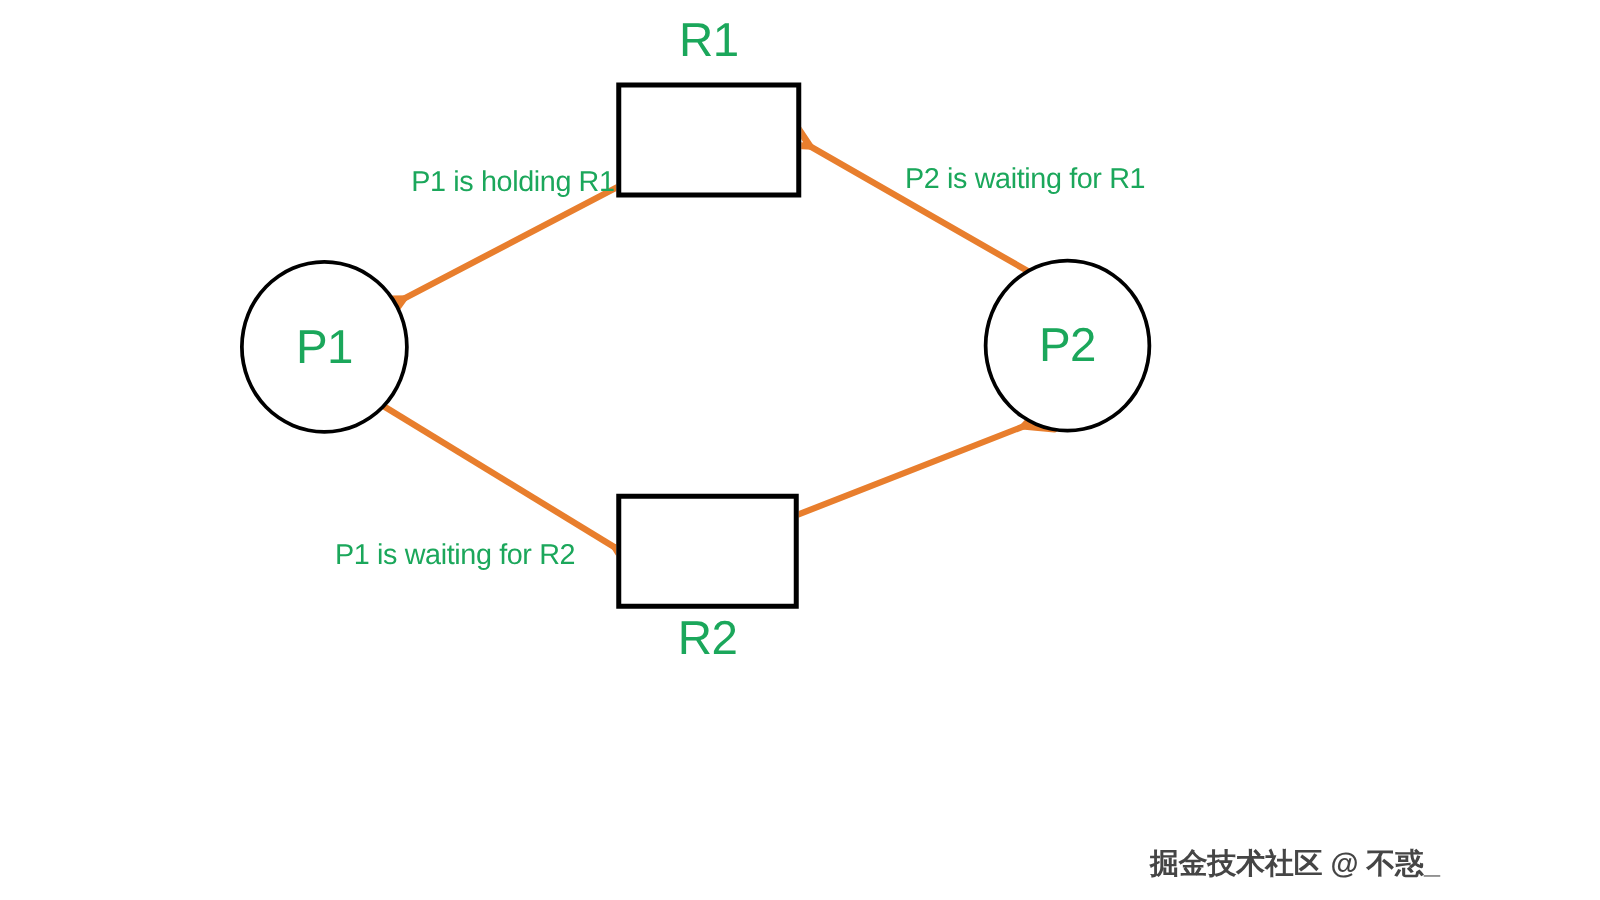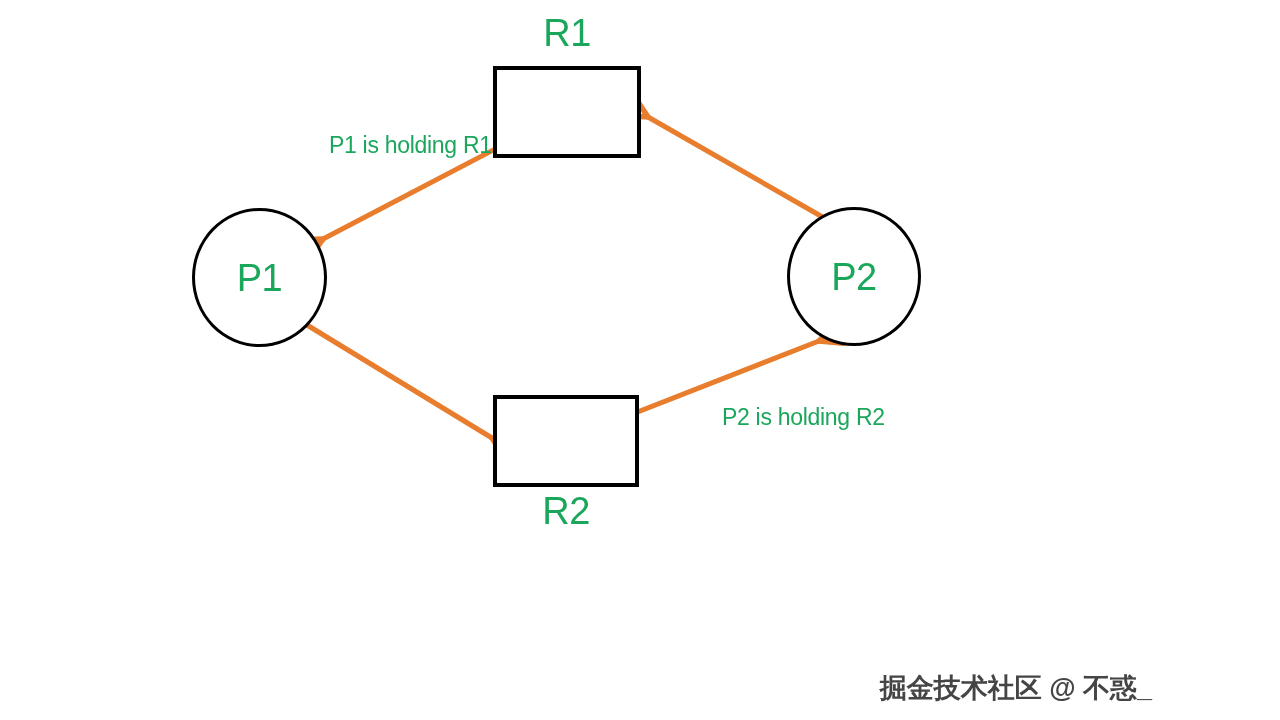--- a/index.html
+++ b/index.html
@@ -83,21 +83,21 @@
     font-weight: 700;
     white-space: nowrap;
     transform: scaleX(0.76);
     transform-origin: center;
     letter-spacing: 0.5px;
   }
   .watermark {
     position: absolute;
     right: 16px;
     bottom: 14px;
-    font-size: 27px;
+    font-size: 23px;
     font-weight: 700;
     color: var(--watermark-color, #454545);
     text-shadow: 2px 2px 0 rgba(255,255,255,0.95), -1px -1px 0 rgba(255,255,255,0.7);
     white-space: nowrap;
   }
   .arrow-line {
     stroke: var(--arrow-color, #E87E2D);
     stroke-width: 5;
     stroke-linecap: round;
     fill: none;
@@ -135,18 +135,19 @@
   <div class="resource-title title-r2">R2</div>
 
   <div class="process-circle circle-p1">
     <span class="node-label">P1</span>
   </div>
   <div class="process-circle circle-p2">
     <span class="node-label">P2</span>
   </div>
 
   <div class="edge-label label-hold-r1">P1 is holding R1</div>
-  <div class="edge-label label-hold-r2">P2 is holding R2</div>
+  <div class="edge-label label-wait-r1">P2 is waiting for R1</div>
+  <div class="edge-label label-wait-r2">P1 is waiting for R2</div>
 
 
   <div class="watermark">掘金技术社区 @ 不惑_</div>
 
 </div>
 
 </body></html>

